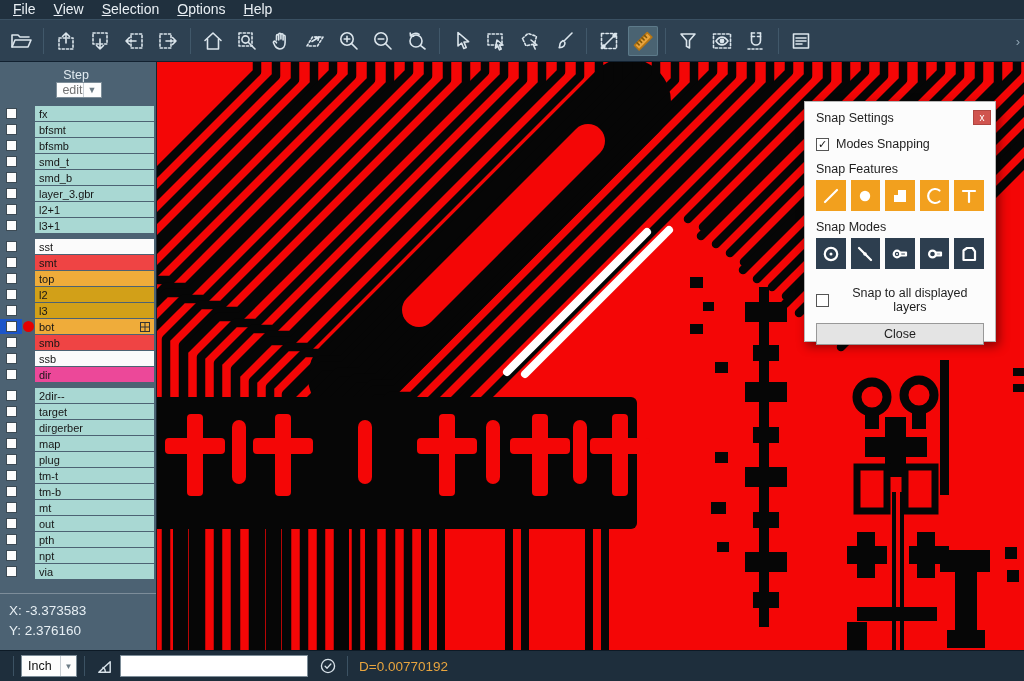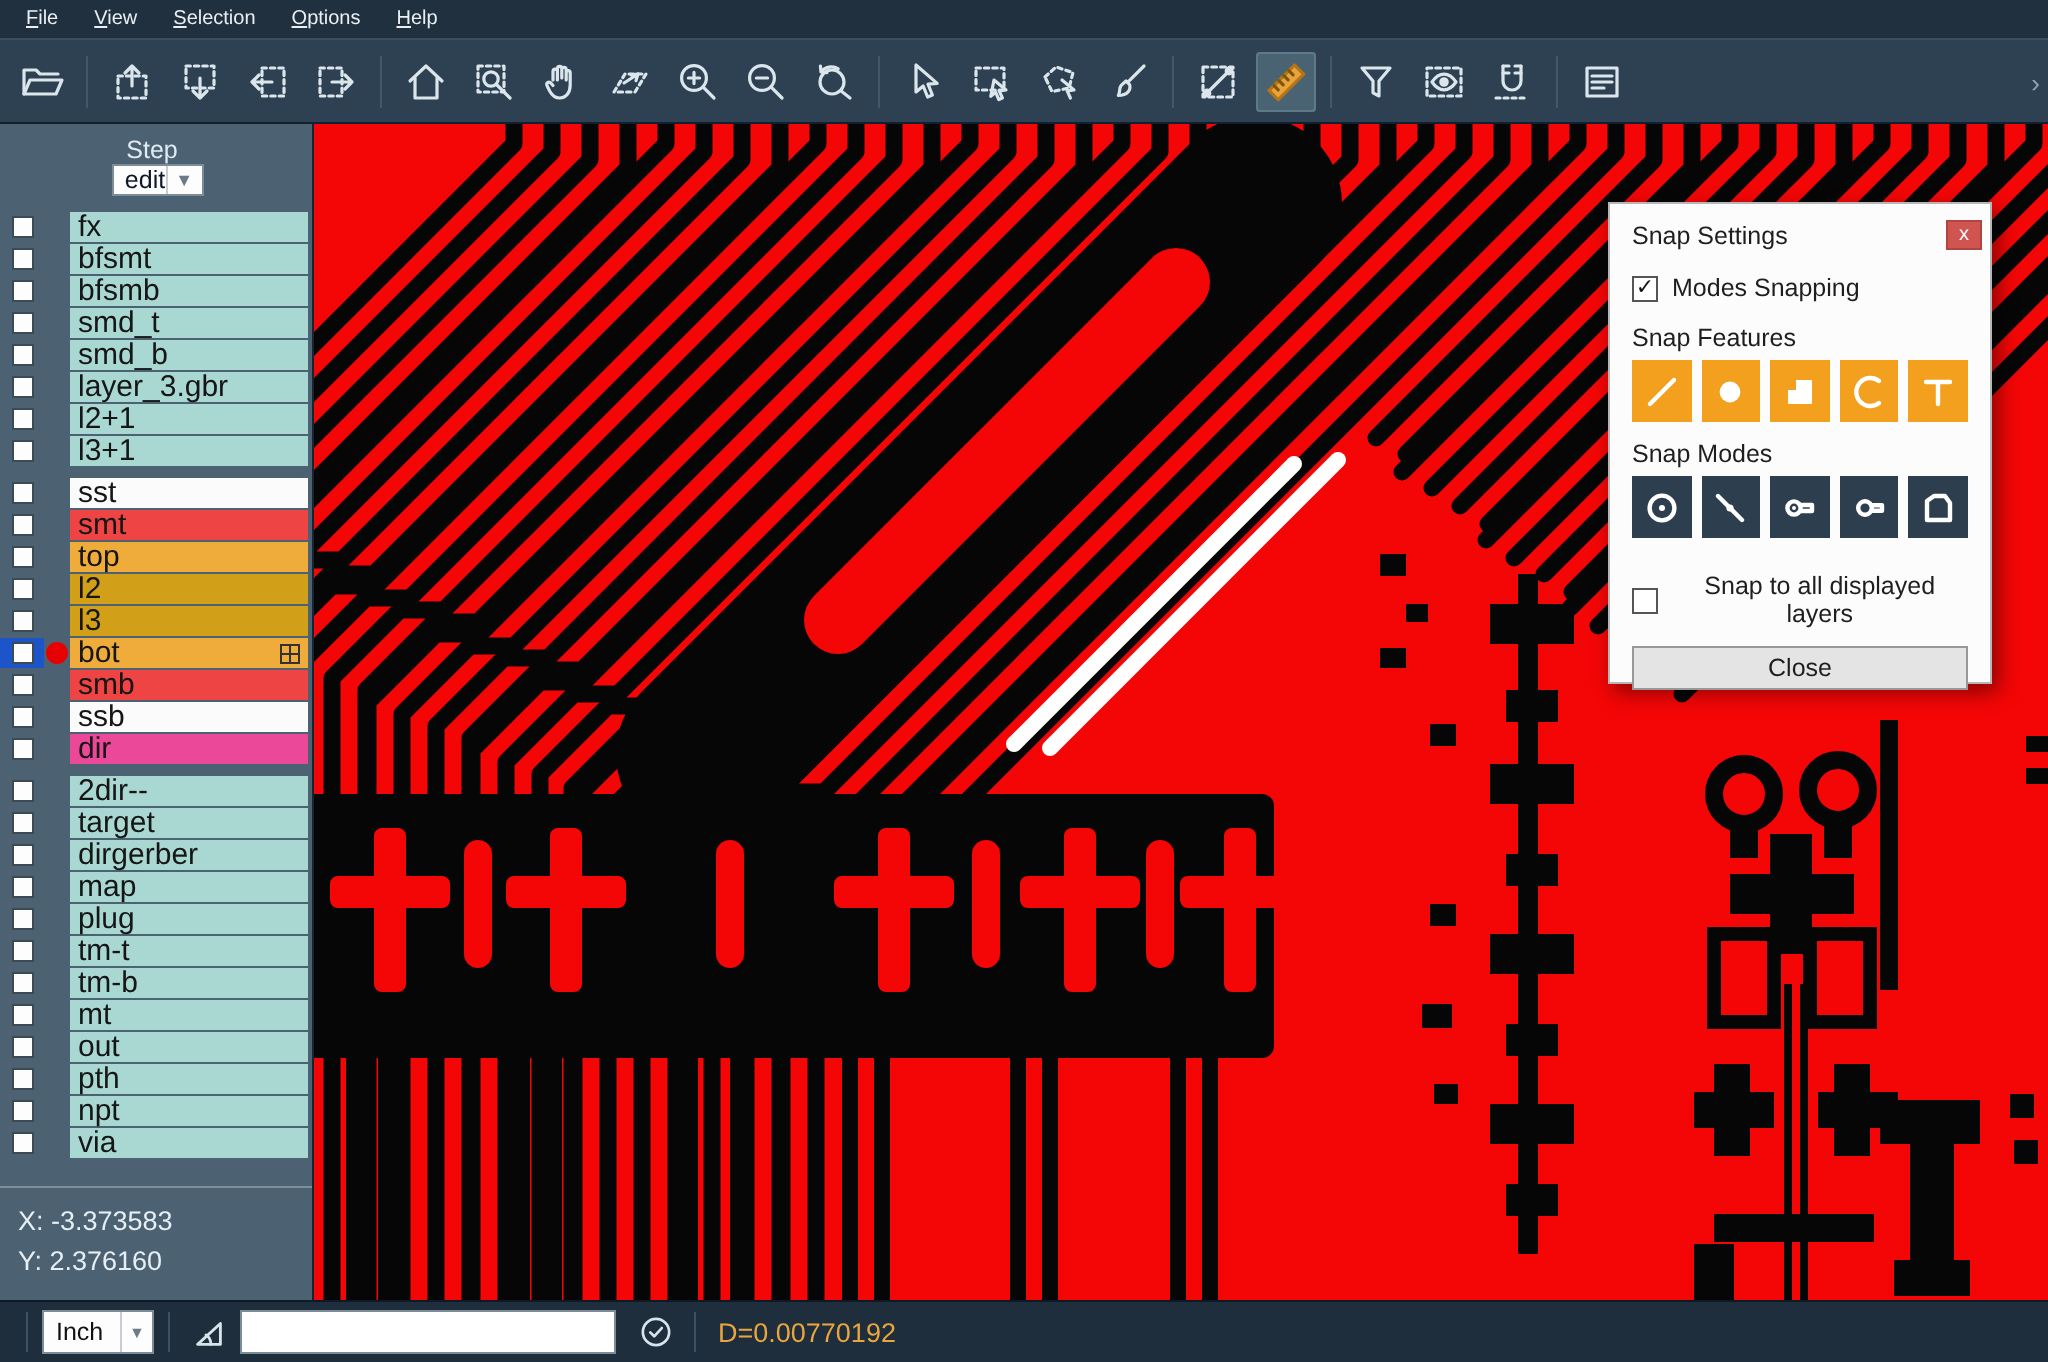--- a/index.html
+++ b/index.html
@@ -2,53 +2,53 @@
 <html><head>
 <meta charset="utf-8">
 <style>
   * { margin:0; padding:0; box-sizing:border-box; }
   html,body { width:1024px; height:681px; overflow:hidden; background:#1e2e3c;
     font-family:"Liberation Sans","DejaVu Sans",sans-serif; }
   .app { position:relative; width:1024px; height:681px; display:flex; flex-direction:column; }
 
   
   .menubar { height:19px; background:#20303e; display:flex; align-items:center; padding-left:4px; flex:0 0 auto; }
-  .menu-item { color:#e9eff4; font-size:10px; padding:1px 9px 2px; cursor:default; display:inline-block; }
+  .menu-item { color:#e9eff4; font-size:14px; padding:1px 9px 2px; cursor:default; display:inline-block; }
   .menu-item::first-letter { text-decoration:underline; }
 
   
   .toolbar { height:43px; background:#2e4152; border-top:1px solid #3a5062; border-bottom:1px solid #122130;
     display:flex; align-items:center; padding:0 4px; flex:0 0 auto; position:relative; }
   .tb-btn { width:30px; height:30px; margin:0 2px; display:flex; align-items:center; justify-content:center;
     color:#dbe5ec; border-radius:2px; }
   .tb-btn svg { stroke:currentColor; fill:none; stroke-width:1.6; stroke-linecap:round; stroke-linejoin:round; }
   .tb-btn.active { background:#4a6372; box-shadow:inset 0 0 0 1px #5d7a8a; }
   .tb-sep { width:1px; height:26px; background:#1d2e3b; border-right:1px solid #41586a; margin:0 5px; }
   .tb-overflow { position:absolute; right:4px; top:14px; color:#8fa3b2; font-size:13px; }
 
   
   .main { flex:1 1 auto; display:flex; min-height:0; }
 
   
   .sidebar { width:157px; background:#4c6273; display:flex; flex-direction:column; border-right:1px solid #18242e; }
   .step-row { display:flex; align-items:center; padding:6px 3px 5px 5px;flex-direction:column; }
   .step-label { color:#e2ebf1; font-size:12.5px; margin-right:6px; }
   .step-combo { flex:1; background:#fdfdfd; border:1px solid #7d8d98; height:20px; display:flex; align-items:center; }
-  .step-combo .val { flex:1; font-size:12.5px; color:#0f172a; padding-left:5px; }
+  .step-combo .val { flex:1; font-size:12.5px; color:#737373; padding-left:5px; }
   .step-combo .chev { width:18px; align-self:stretch; border-left:1px solid #c7cdd2; display:flex;
     align-items:center; justify-content:center; color:#6c7b85; font-size:9px; }
   .layer-list { padding-top:3px; }
   .layer-group { margin-bottom:6px; }
   .lrow { display:flex; align-items:center; height:15px; margin-bottom:1px; }
   .cb-cell { width:22px; display:flex; align-items:center; justify-content:center; align-self:stretch; }
   .cb { width:11px; height:11px; background:#fdfdfd; border:1.5px solid #3c4a54; }
   .cb-cell.sel { background:#1c55c9; }
   .dot-cell { width:13px; display:flex; align-items:center; justify-content:center; }
   .reddot { width:11px; height:11px; border-radius:50%; background:#e60000; }
-  .lcell { flex:1; height:15px; font-size:15px; color:#161616; display:flex; align-items:center;
+  .lcell { flex:1; height:15px; font-size:11px; color:#161616; display:flex; align-items:center;
     padding:0 4px 0 4px; margin-right:2px; }
   .lcell .grid-ic { margin-left:auto; display:flex; }
   .c-cyan{background:#a9d8d3}.c-green{background:#ef4444}.c-orange{background:#efac3a}
   .c-gold{background:#d2a018}.c-white{background:#fbfbfb}.c-gray{background:#ec4899}
   .coords { margin-top:auto; border-top:1px solid rgba(255,255,255,.28); padding:7px 9px 9px;
     color:#e7eff4; font-size:13.5px; line-height:1.5; }
 
   
   .canvas-wrap { position:relative; flex:1; background:#f40606; overflow:hidden; }
   .canvas-wrap svg.art { position:absolute; inset:0; display:block; }

